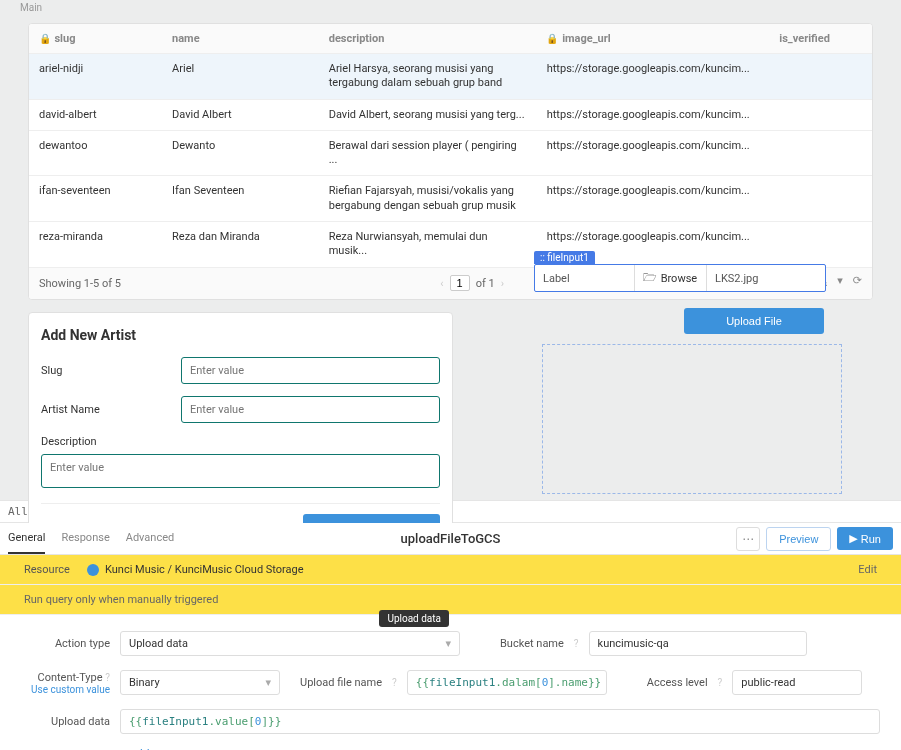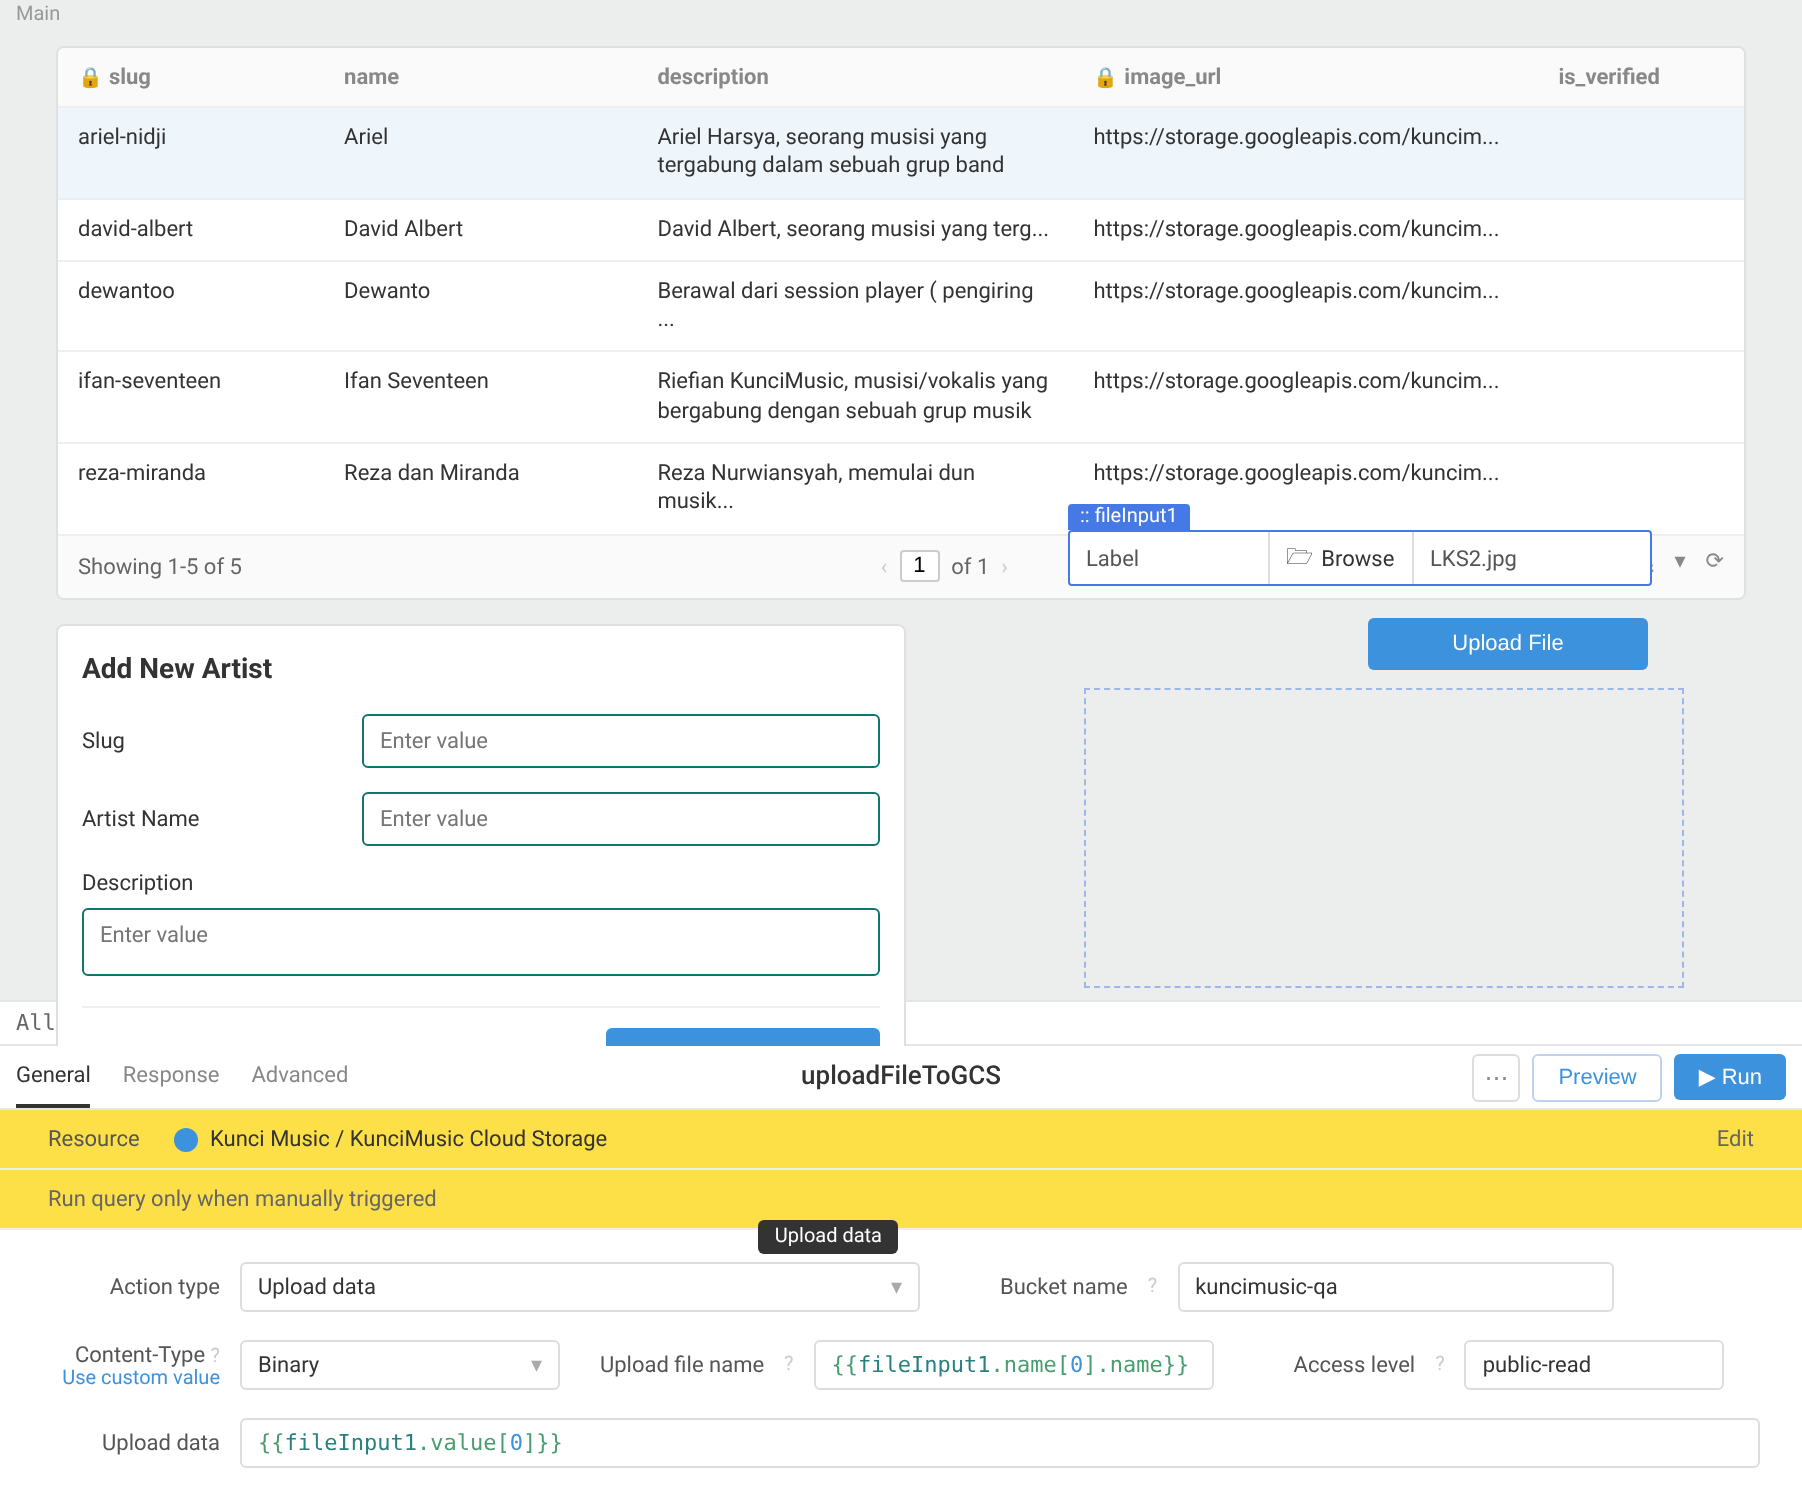--- a/index.html
+++ b/index.html
@@ -1,18 +1,18 @@
 <!DOCTYPE html>
 <html><head>
 <meta charset="utf-8">
 <style>
 * { box-sizing: border-box; margin: 0; padding: 0; }
 body { font-family: -apple-system, BlinkMacSystemFont, "Segoe UI", Roboto, sans-serif; font-size: 12px; color: #333; background: #f5f5f5; }
 .canvas { width: 901px; height: 500px; background: #eceded; position: relative; }
-.main-label { font-size: 10px; color: #999; padding: 2px 8px; }
+.main-label { font-size: 10px; color: #999; padding: 2px 20px; }
 .table-container { margin: 8px 28px; background: #fff; border: 1px solid #e0e0e0; border-radius: 4px; overflow: hidden; }
 table { width: 100%; border-collapse: collapse; }
 th, td { text-align: left; padding: 8px 10px; font-size: 11px; border-bottom: 1px solid #eee; vertical-align: top; }
 th { color: #888; font-weight: 700; background: #fafafa; }
 .lock { color: #bbb; margin-right: 3px; font-size: 10px; }
 td.desc { max-width: 150px; line-height: 1.3; }
 td.url { overflow: hidden; text-overflow: ellipsis; white-space: nowrap; max-width: 160px; }
 tr.sel { background: #eef5fb; }
 .table-footer { display: flex; justify-content: space-between; align-items: center; padding: 6px 10px; font-size: 11px; color: #666; background: #fafafa; }
 .paginator { display: flex; align-items: center; gap: 6px; }
@@ -109,21 +109,21 @@
           <tr>
             <td>dewantoo</td>
             <td>Dewanto</td>
             <td class="desc">Berawal dari session player ( pengiring ...</td>
             <td class="url">https://storage.googleapis.com/kuncim...</td>
             <td></td>
           </tr>
           <tr>
             <td>ifan-seventeen</td>
             <td>Ifan Seventeen</td>
-            <td class="desc">Riefian KunciMusic, musisi/vokalis yang bergabung dengan sebuah grup musik</td>
+            <td class="desc">Riefian Fajarsyah, musisi/vokalis yang bergabung dengan sebuah grup musik</td>
             <td class="url">https://storage.googleapis.com/kuncim...</td>
             <td></td>
           </tr>
           <tr>
             <td>reza-miranda</td>
             <td>Reza dan Miranda</td>
             <td class="desc">Reza Nurwiansyah, memulai dun musik...</td>
             <td class="url">https://storage.googleapis.com/kuncim...</td>
             <td></td>
           </tr>
@@ -233,21 +233,21 @@
       <span class="help-icon">?</span>
       <span class="sub link">Use custom value</span>
     </div>
     <div class="cfg-input cfg-select" style="width:160px">
       <span>Binary</span>
       <span style="color:#aaa">▾</span>
     </div>
     <div class="cfg-col2" style="margin-left:10px">
       <span class="lbl">Upload file name</span>
       <span class="help-icon">?</span>
-      <div class="cfg-input code" style="width:200px"><span class="code-green">{{</span><span class="code-teal">fileInput1</span><span class="code-green">.name[</span><span class="code-num">0</span><span class="code-green">].name}}</span></div>
+      <div class="cfg-input code" style="width:200px"><span class="code-green">{{</span><span class="code-teal">fileInput1</span><span class="code-green">.dalam[</span><span class="code-num">0</span><span class="code-green">].name}}</span></div>
     </div>
     <div class="cfg-col2">
       <span class="lbl">Access level</span>
       <span class="help-icon">?</span>
       <div class="cfg-input" style="width:130px">public-read</div>
     </div>
   </div>
 
   <div class="cfg-row">
     <div class="cfg-label">Upload data</div>

